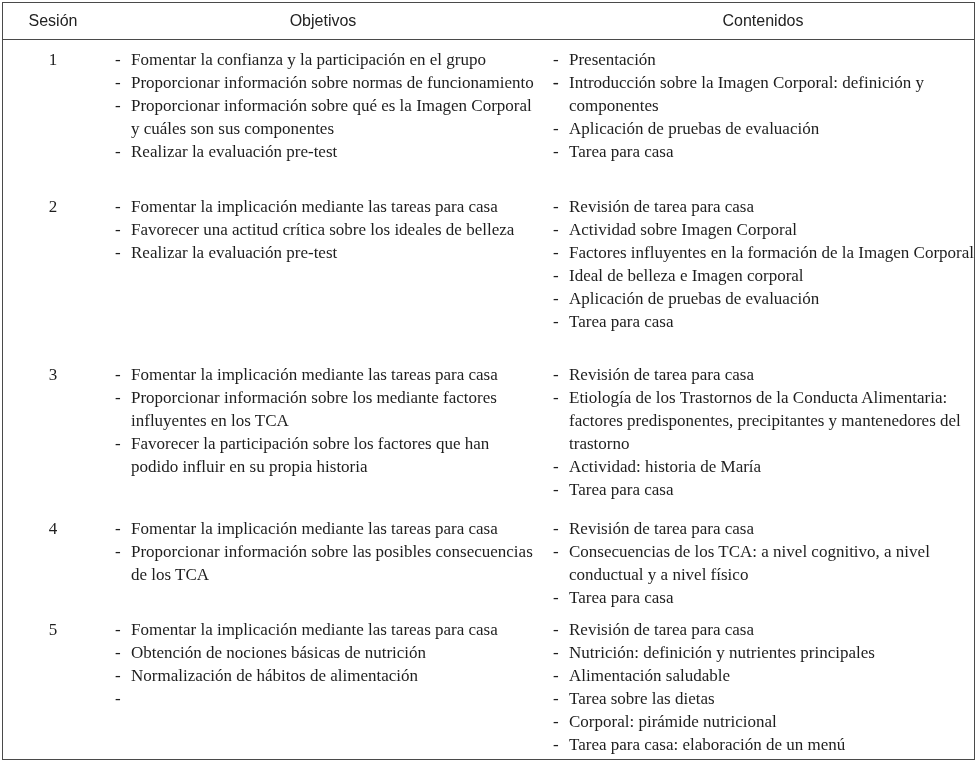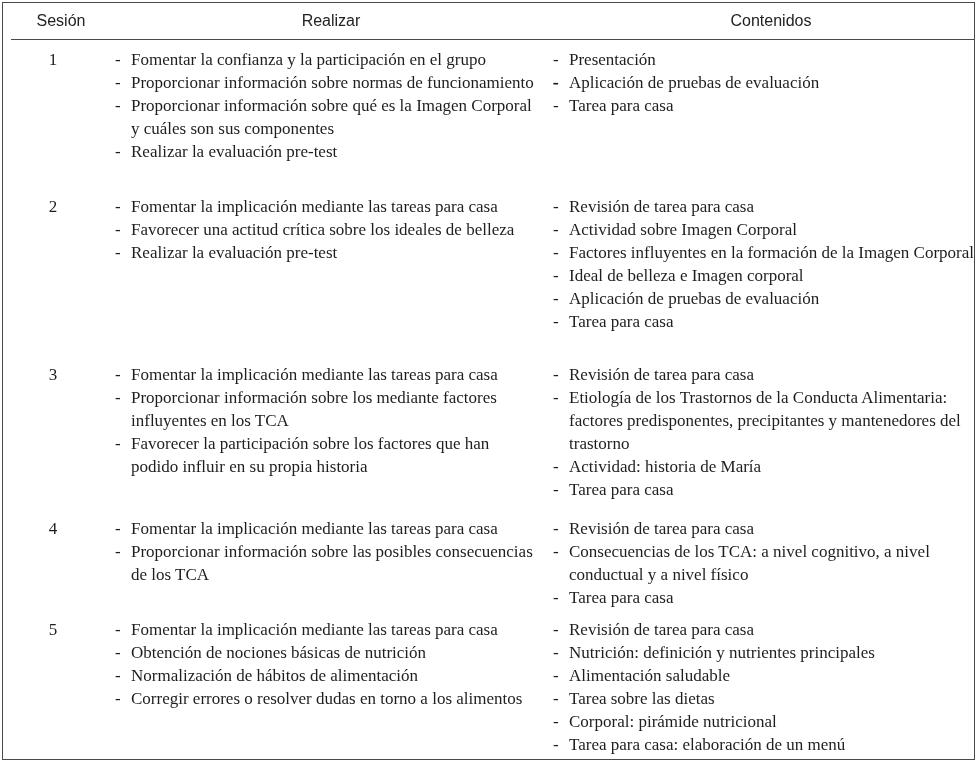--- a/index.html
+++ b/index.html
@@ -3,21 +3,21 @@
 <meta charset="utf-8">
 <style>
   html, body { margin: 0; padding: 0; background: #ffffff; }
   body { width: 980px; height: 765px; position: relative; overflow: hidden; }
   .table {
     position: absolute; left: 2px; top: 2px; width: 973px; height: 758px;
     border: 1.5px solid #4a4a4a; box-sizing: border-box;
     color: #1e1e1e;
   }
   .thead {
-    position: absolute; left: 8px; top: 0; right: 0; height: 36px;
+    position: absolute; left: 0; top: 0; right: 0; height: 36px;
     border-bottom: 1.5px solid #4a4a4a;
     font-family: "Liberation Sans", sans-serif; font-size: 16px; color: #222;
   }
   .th { position: absolute; top: 9px; text-align: center; }
   .th.sesion { left: 0; width: 100px; }
   .th.obj { left: 110px; width: 420px; }
   .th.cont { left: 550px; width: 420px; }
   .tbody {
     position: absolute; left: 0; top: 37px; right: 0;
     font-family: "Liberation Serif", serif; font-size: 17px; line-height: 23px;
@@ -29,36 +29,36 @@
   .col.cont { left: 550px; width: 425px; }
   .col li { position: relative; padding-left: 16px; }
   .col li .dash { position: absolute; left: 0; top: 0; }
 </style>
 </head>
 <body>
 
 <div class="table">
   <div class="thead">
     <div class="th sesion">Sesión</div>
-    <div class="th obj">Realizar</div>
+    <div class="th obj">Objetivos</div>
     <div class="th cont">Contenidos</div>
   </div>
   <div class="tbody" id="tbody">
       <div class="row" style="top: 8px;">
         <div class="num">1</div>
         <ul class="col obj">
           <li><span class="dash">-</span><span>Fomentar la confianza y la participación en el grupo</span></li>
           <li><span class="dash">-</span><span>Proporcionar información sobre normas de funcionamiento</span></li>
           <li><span class="dash">-</span><span>Proporcionar información sobre qué es la Imagen Corporal y cuáles son sus componentes</span></li>
           <li><span class="dash">-</span><span>Realizar la evaluación pre-test</span></li>
         </ul>
         <ul class="col cont">
           <li><span class="dash">-</span><span>Presentación</span></li>
           <li><span class="dash">-</span></li>
-          <li><span class="dash">-</span></li>
+          <li><span class="dash">-</span><span>Introducción sobre la Imagen Corporal: definición y componentes</span></li>
           <li><span class="dash">-</span><span>Aplicación de pruebas de evaluación</span></li>
           <li><span class="dash">-</span><span>Tarea para casa</span></li>
         </ul>
       </div>
       <div class="row" style="top: 155px;">
         <div class="num">2</div>
         <ul class="col obj">
           <li><span class="dash">-</span><span>Fomentar la implicación mediante las tareas para casa</span></li>
           <li><span class="dash">-</span><span>Favorecer una actitud crítica sobre los ideales de belleza</span></li>
           <li><span class="dash">-</span><span>Realizar la evaluación pre-test</span></li>
@@ -97,21 +97,21 @@
           <li><span class="dash">-</span><span>Consecuencias de los TCA: a nivel cognitivo, a nivel conductual y a nivel físico</span></li>
           <li><span class="dash">-</span><span>Tarea para casa</span></li>
         </ul>
       </div>
       <div class="row" style="top: 578px;">
         <div class="num">5</div>
         <ul class="col obj">
           <li><span class="dash">-</span><span>Fomentar la implicación mediante las tareas para casa</span></li>
           <li><span class="dash">-</span><span>Obtención de nociones básicas de nutrición</span></li>
           <li><span class="dash">-</span><span>Normalización de hábitos de alimentación</span></li>
-          <li><span class="dash">-</span><span>Corregir errores o resolver dudas en torno a los alimentos</span></li>
+          <li><span class="dash">-</span></li>
         </ul>
         <ul class="col cont">
           <li><span class="dash">-</span><span>Revisión de tarea para casa</span></li>
           <li><span class="dash">-</span><span>Nutrición: definición y nutrientes principales</span></li>
           <li><span class="dash">-</span><span>Alimentación saludable</span></li>
           <li><span class="dash">-</span><span>Tarea sobre las dietas</span></li>
           <li><span class="dash">-</span><span>Corporal: pirámide nutricional</span></li>
           <li><span class="dash">-</span><span>Tarea para casa: elaboración de un menú</span></li>
         </ul>
       </div>

